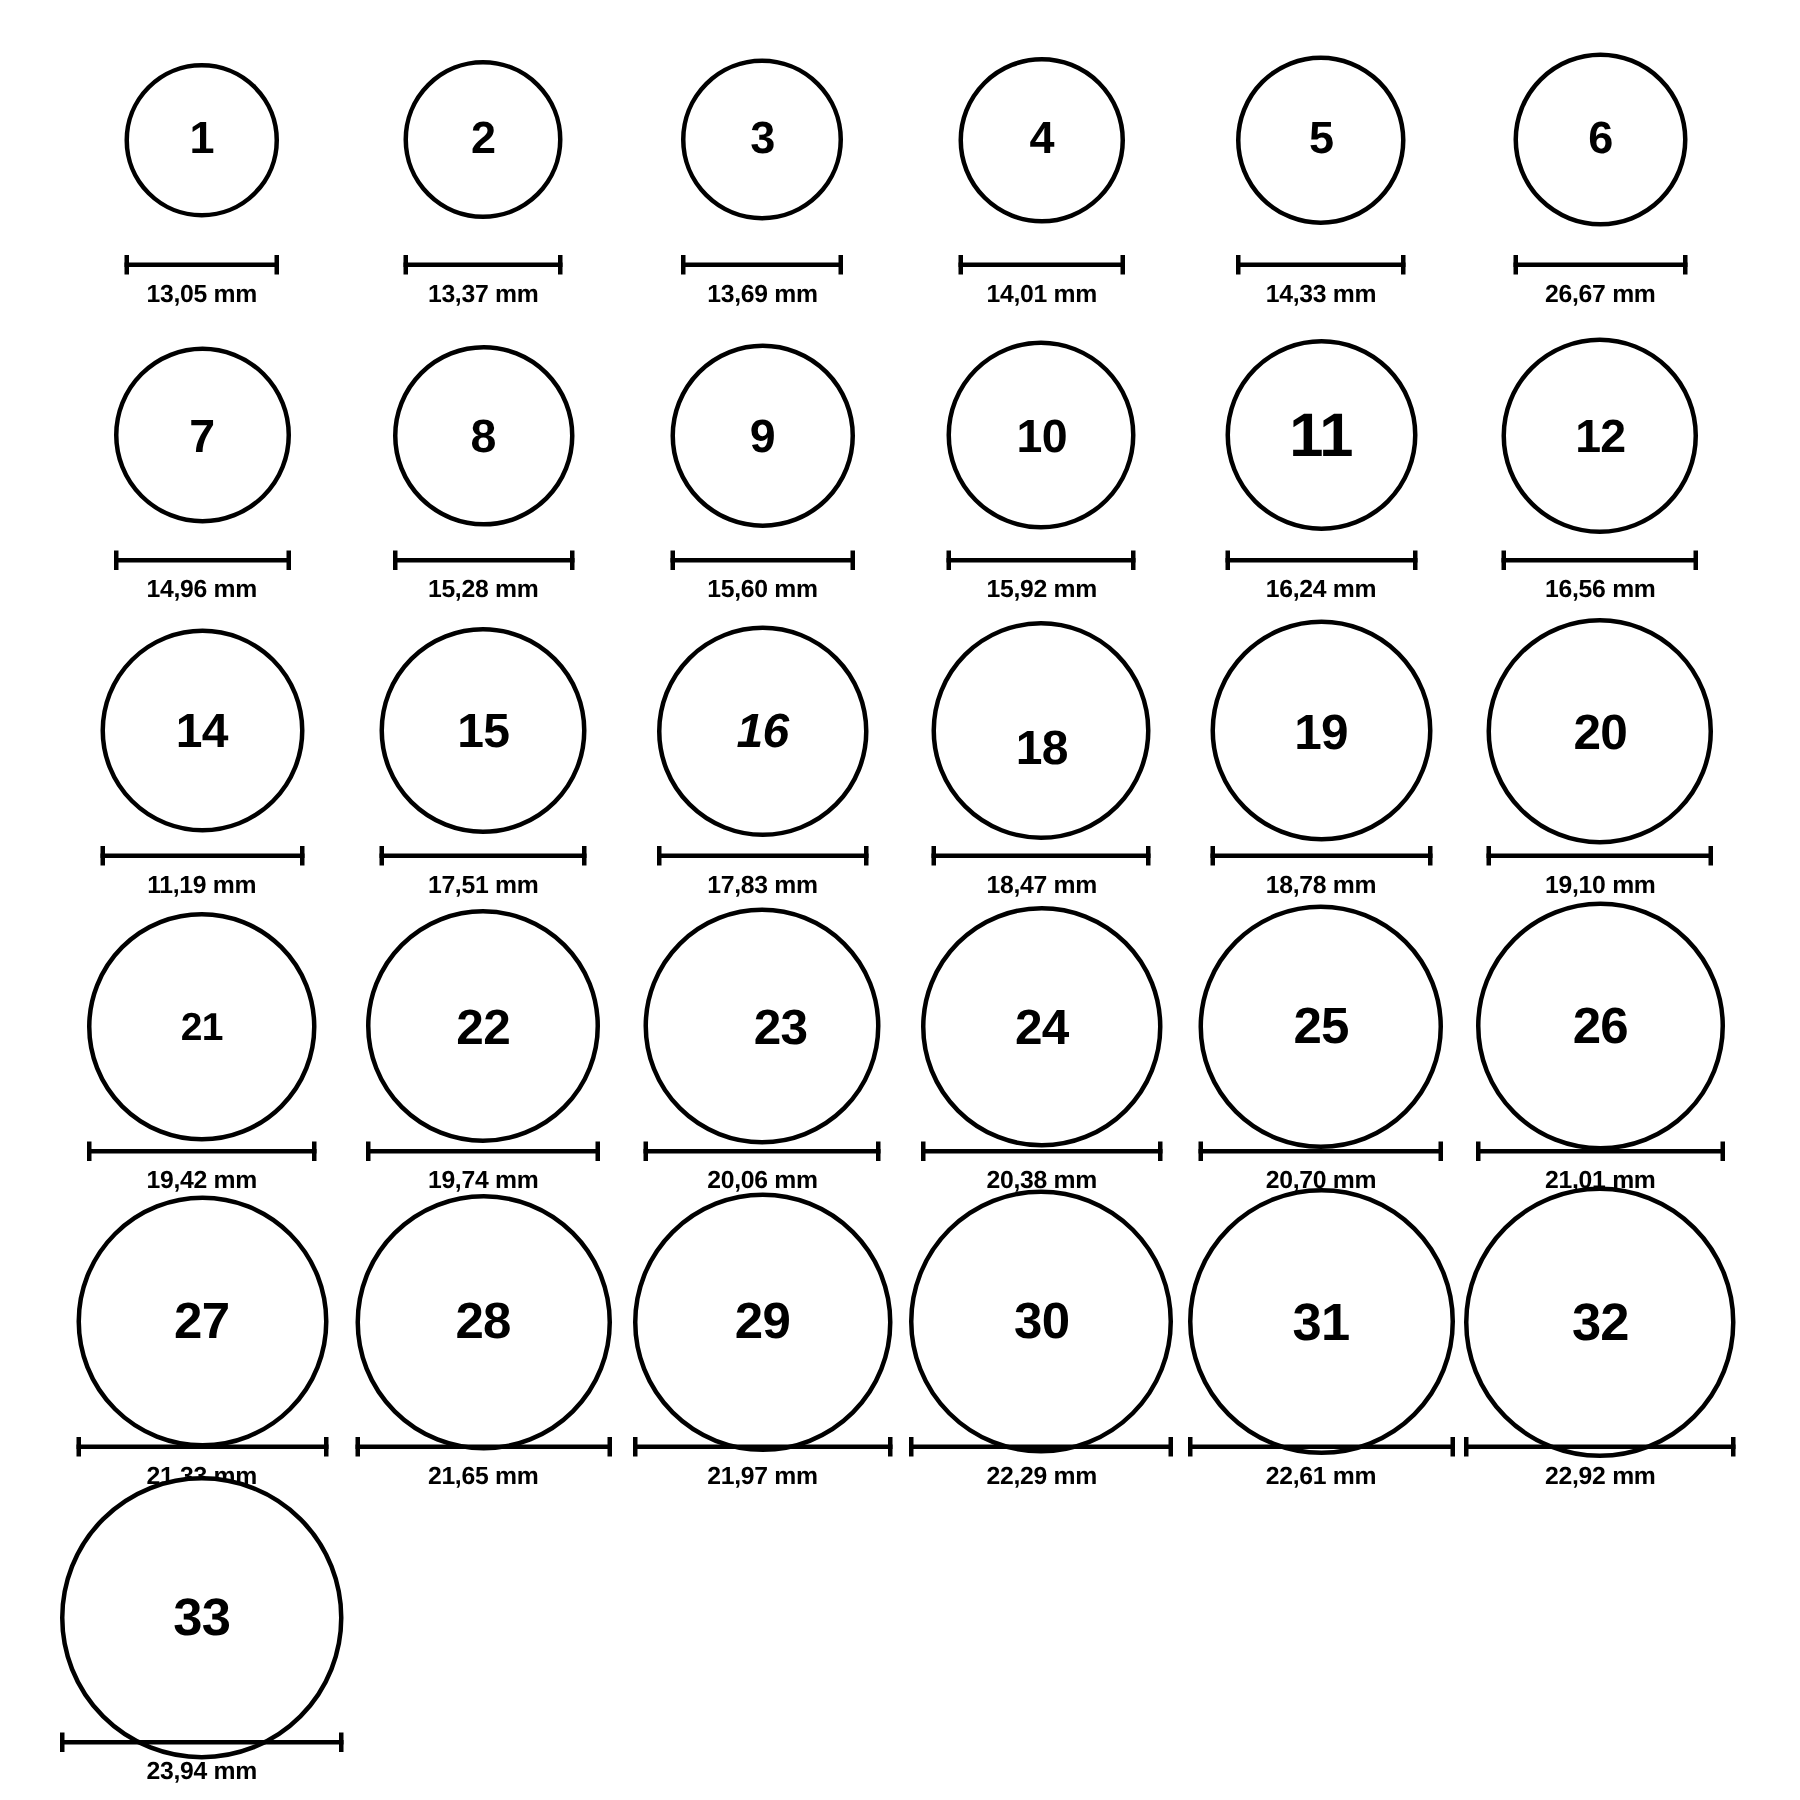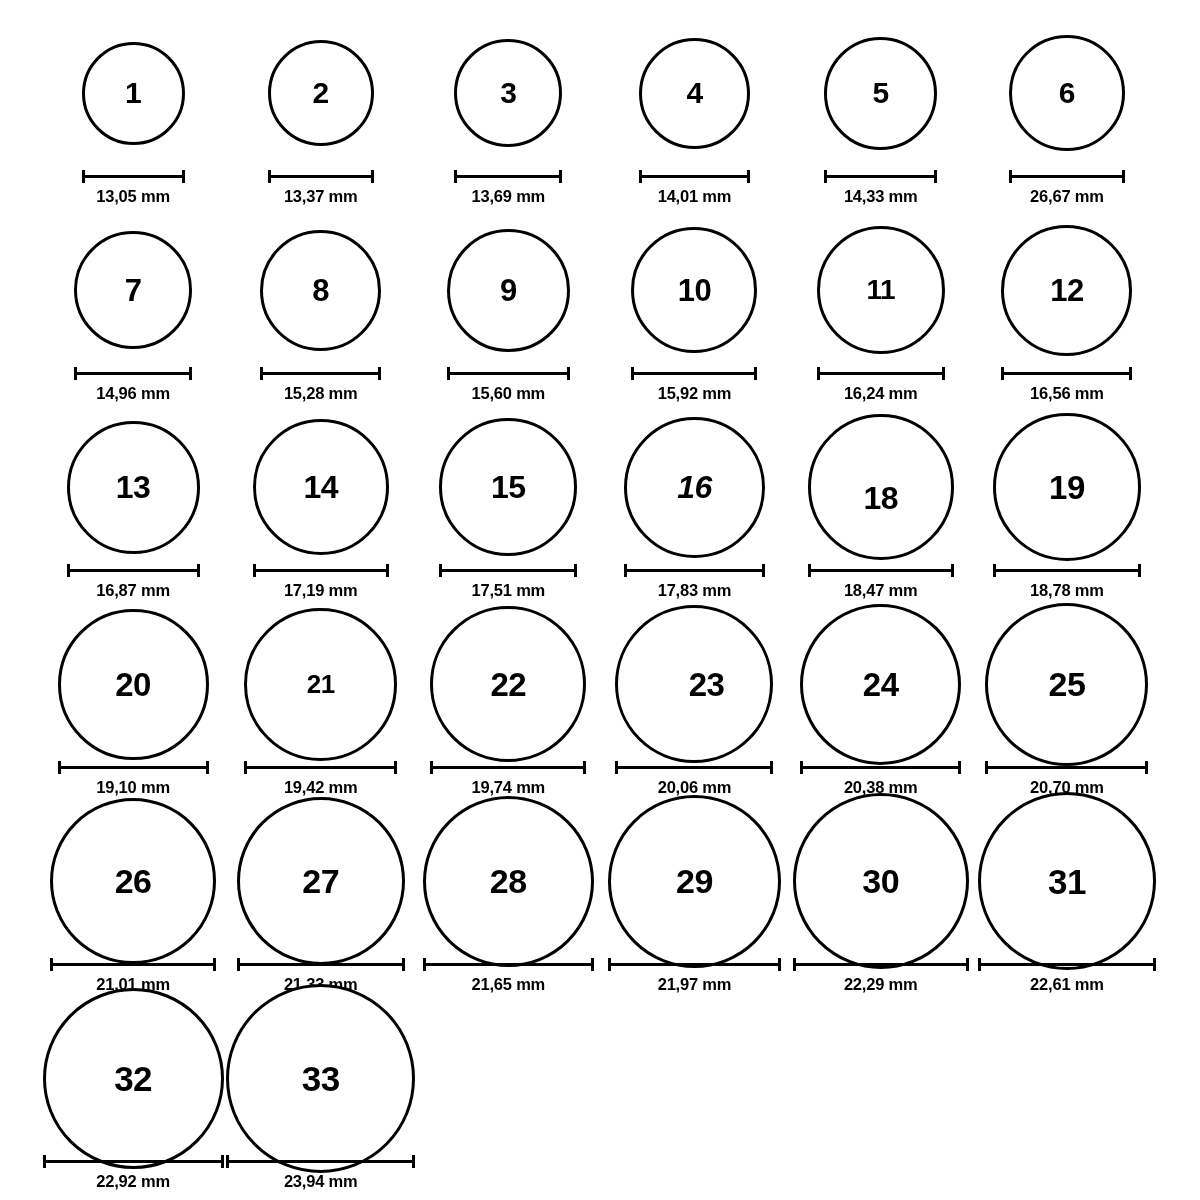--- a/index.html
+++ b/index.html
@@ -220,21 +220,21 @@
         <div class="measure" style="width: 126px;">
           <div class="bar"></div>
           <div class="capL"></div>
           <div class="capR"></div>
         </div>
         <div class="label">15,92 mm</div>
       </div>
       <div class="cell">
         <div class="ring-wrap">
           <div class="ring" style="width: 128px; height: 128px;">
-            <span class="ring-number" style="font-size: 28px;">11</span>
+            <span class="ring-number" style="font-size: 41px;">11</span>
           </div>
         </div>
         <div class="measure" style="width: 128px;">
           <div class="bar"></div>
           <div class="capL"></div>
           <div class="capR"></div>
         </div>
         <div class="label">16,24 mm</div>
       </div>
       <div class="cell">
@@ -245,43 +245,30 @@
         </div>
         <div class="measure" style="width: 131px;">
           <div class="bar"></div>
           <div class="capL"></div>
           <div class="capR"></div>
         </div>
         <div class="label">16,56 mm</div>
       </div>
       <div class="cell">
         <div class="ring-wrap">
-          <div class="ring" style="width: 133px; height: 133px;">
-            <span class="ring-number" style="font-size: 32px;">13</span>
-          </div>
-        </div>
-        <div class="measure" style="width: 133px;">
-          <div class="bar"></div>
-          <div class="capL"></div>
-          <div class="capR"></div>
-        </div>
-        <div class="label">16,87 mm</div>
-      </div>
-      <div class="cell">
-        <div class="ring-wrap">
           <div class="ring" style="width: 136px; height: 136px;">
             <span class="ring-number" style="font-size: 32px;">14</span>
           </div>
         </div>
         <div class="measure" style="width: 136px;">
           <div class="bar"></div>
           <div class="capL"></div>
           <div class="capR"></div>
         </div>
-        <div class="label">17,19 mm</div>
+        <div class="label">11,19 mm</div>
       </div>
       <div class="cell">
         <div class="ring-wrap">
           <div class="ring" style="width: 138px; height: 138px;">
             <span class="ring-number" style="font-size: 32px;">15</span>
           </div>
         </div>
         <div class="measure" style="width: 138px;">
           <div class="bar"></div>
           <div class="capL"></div>

